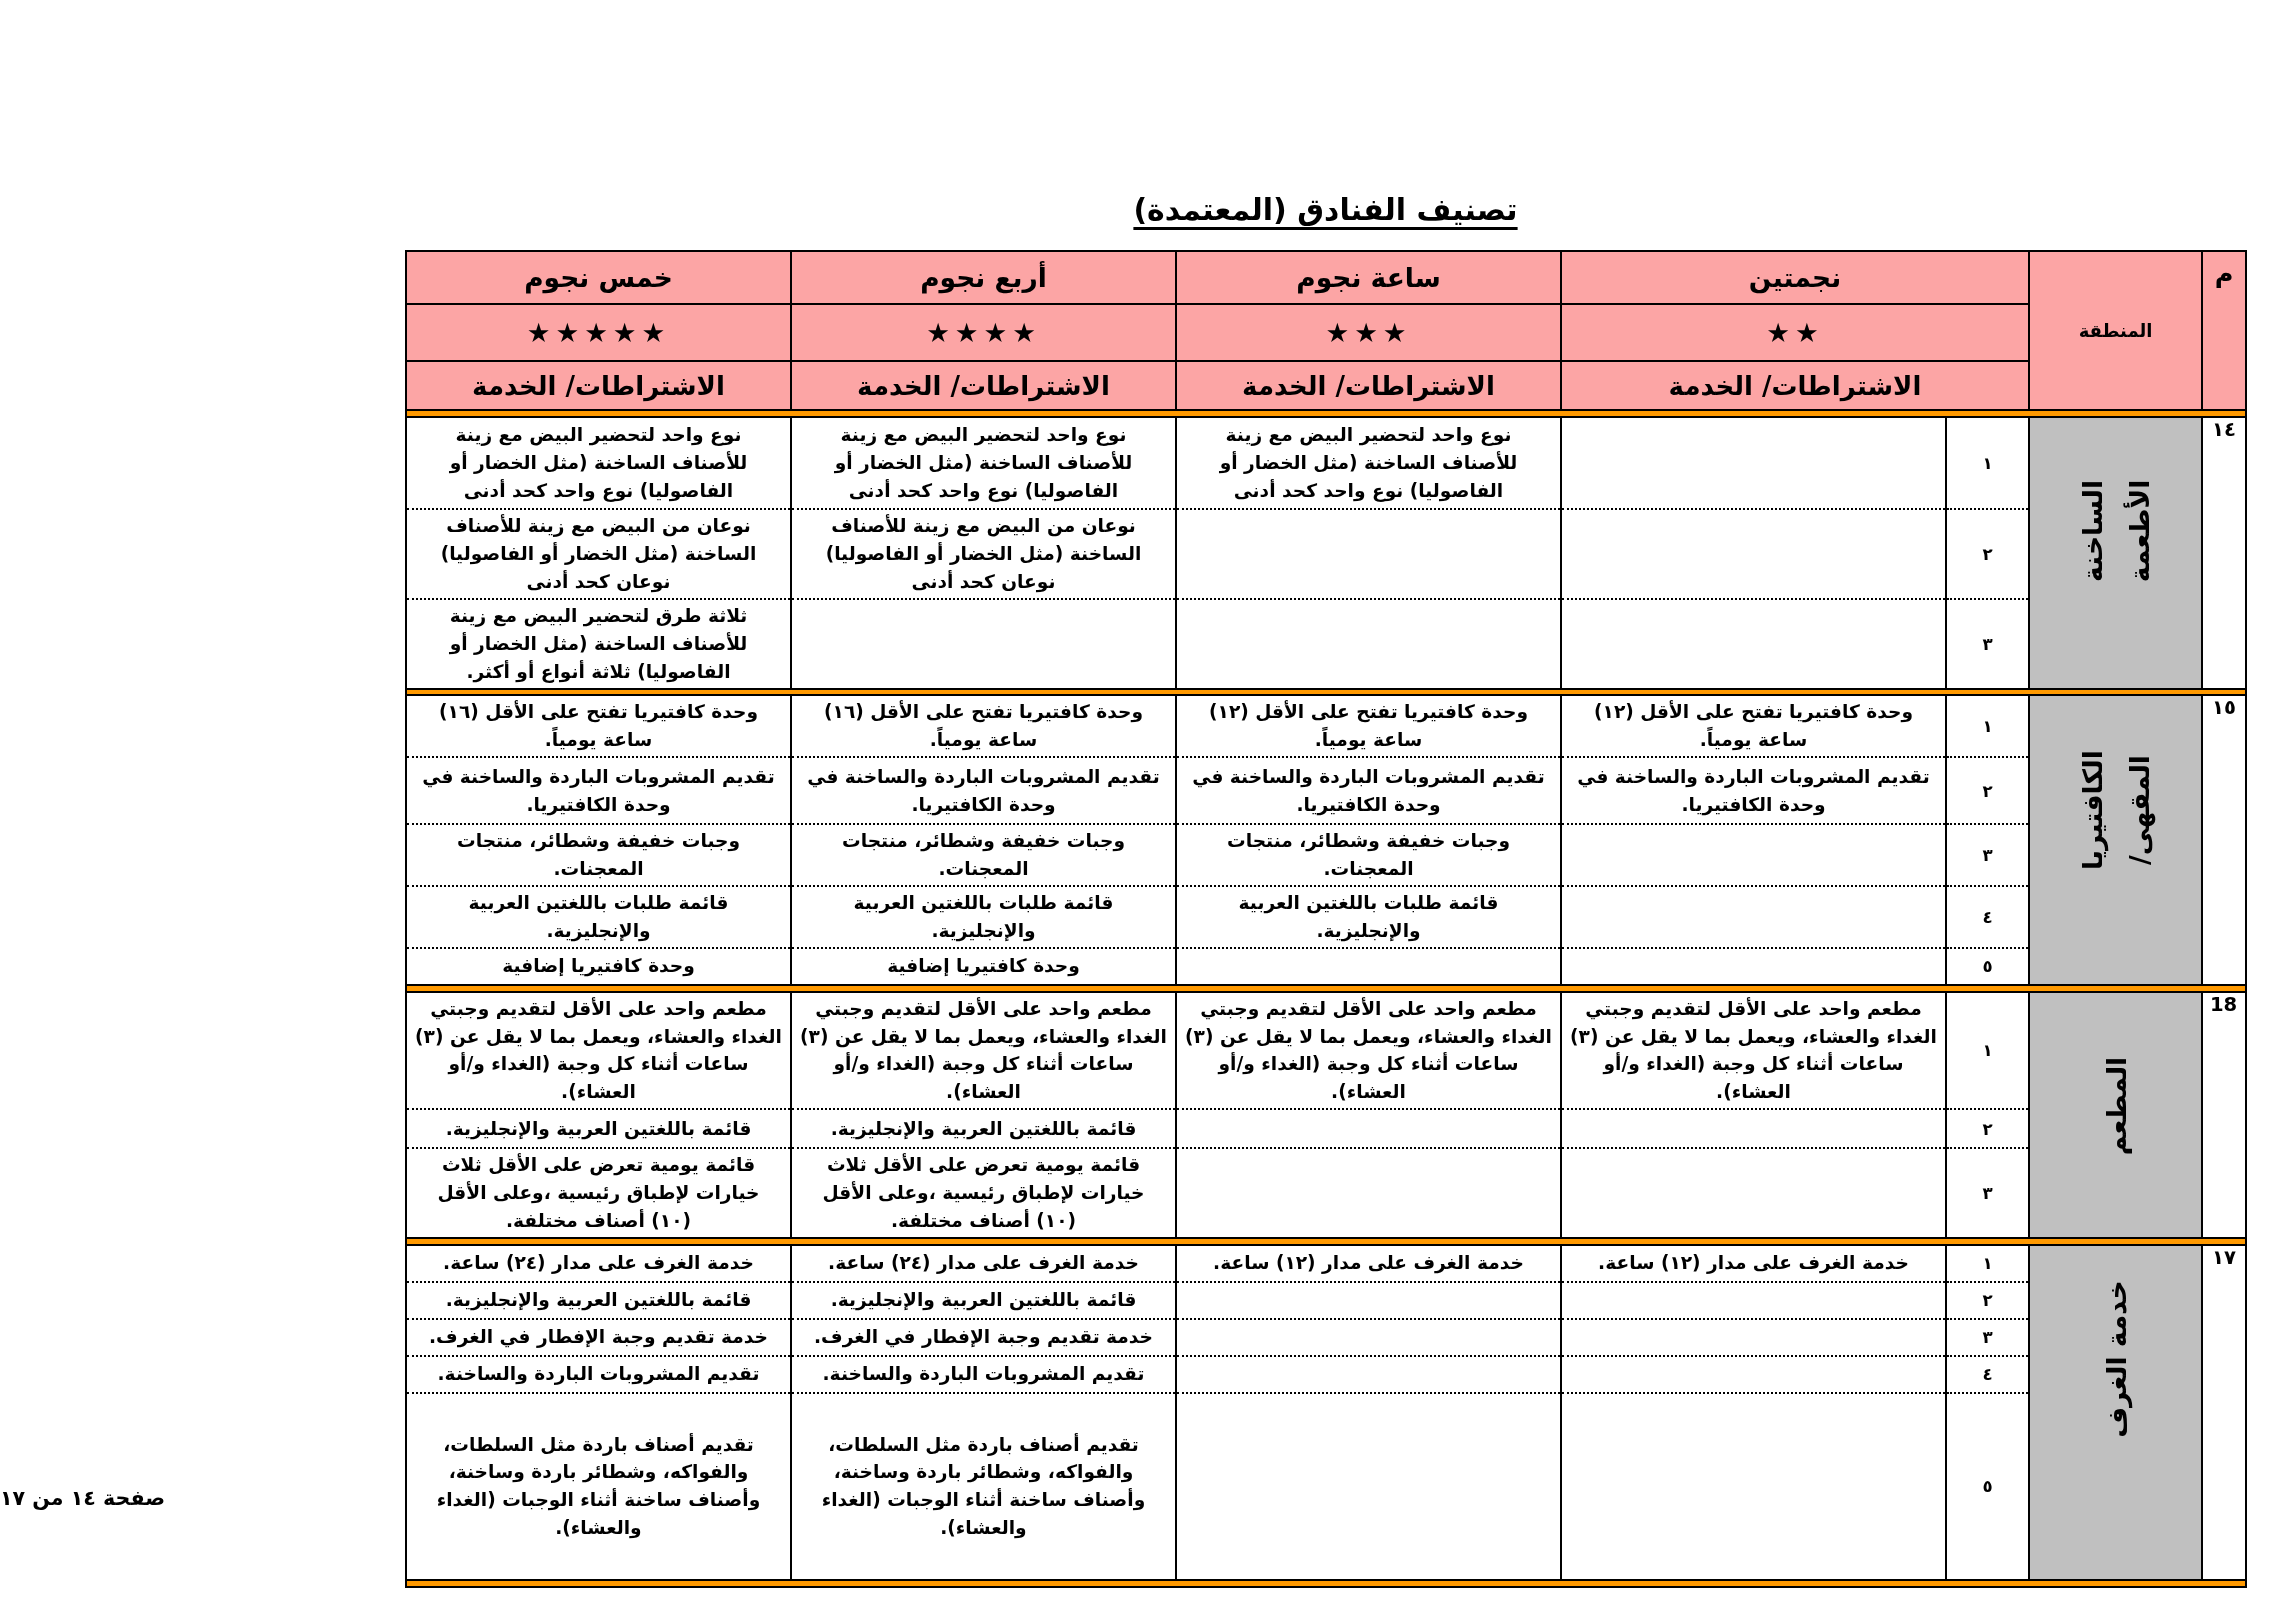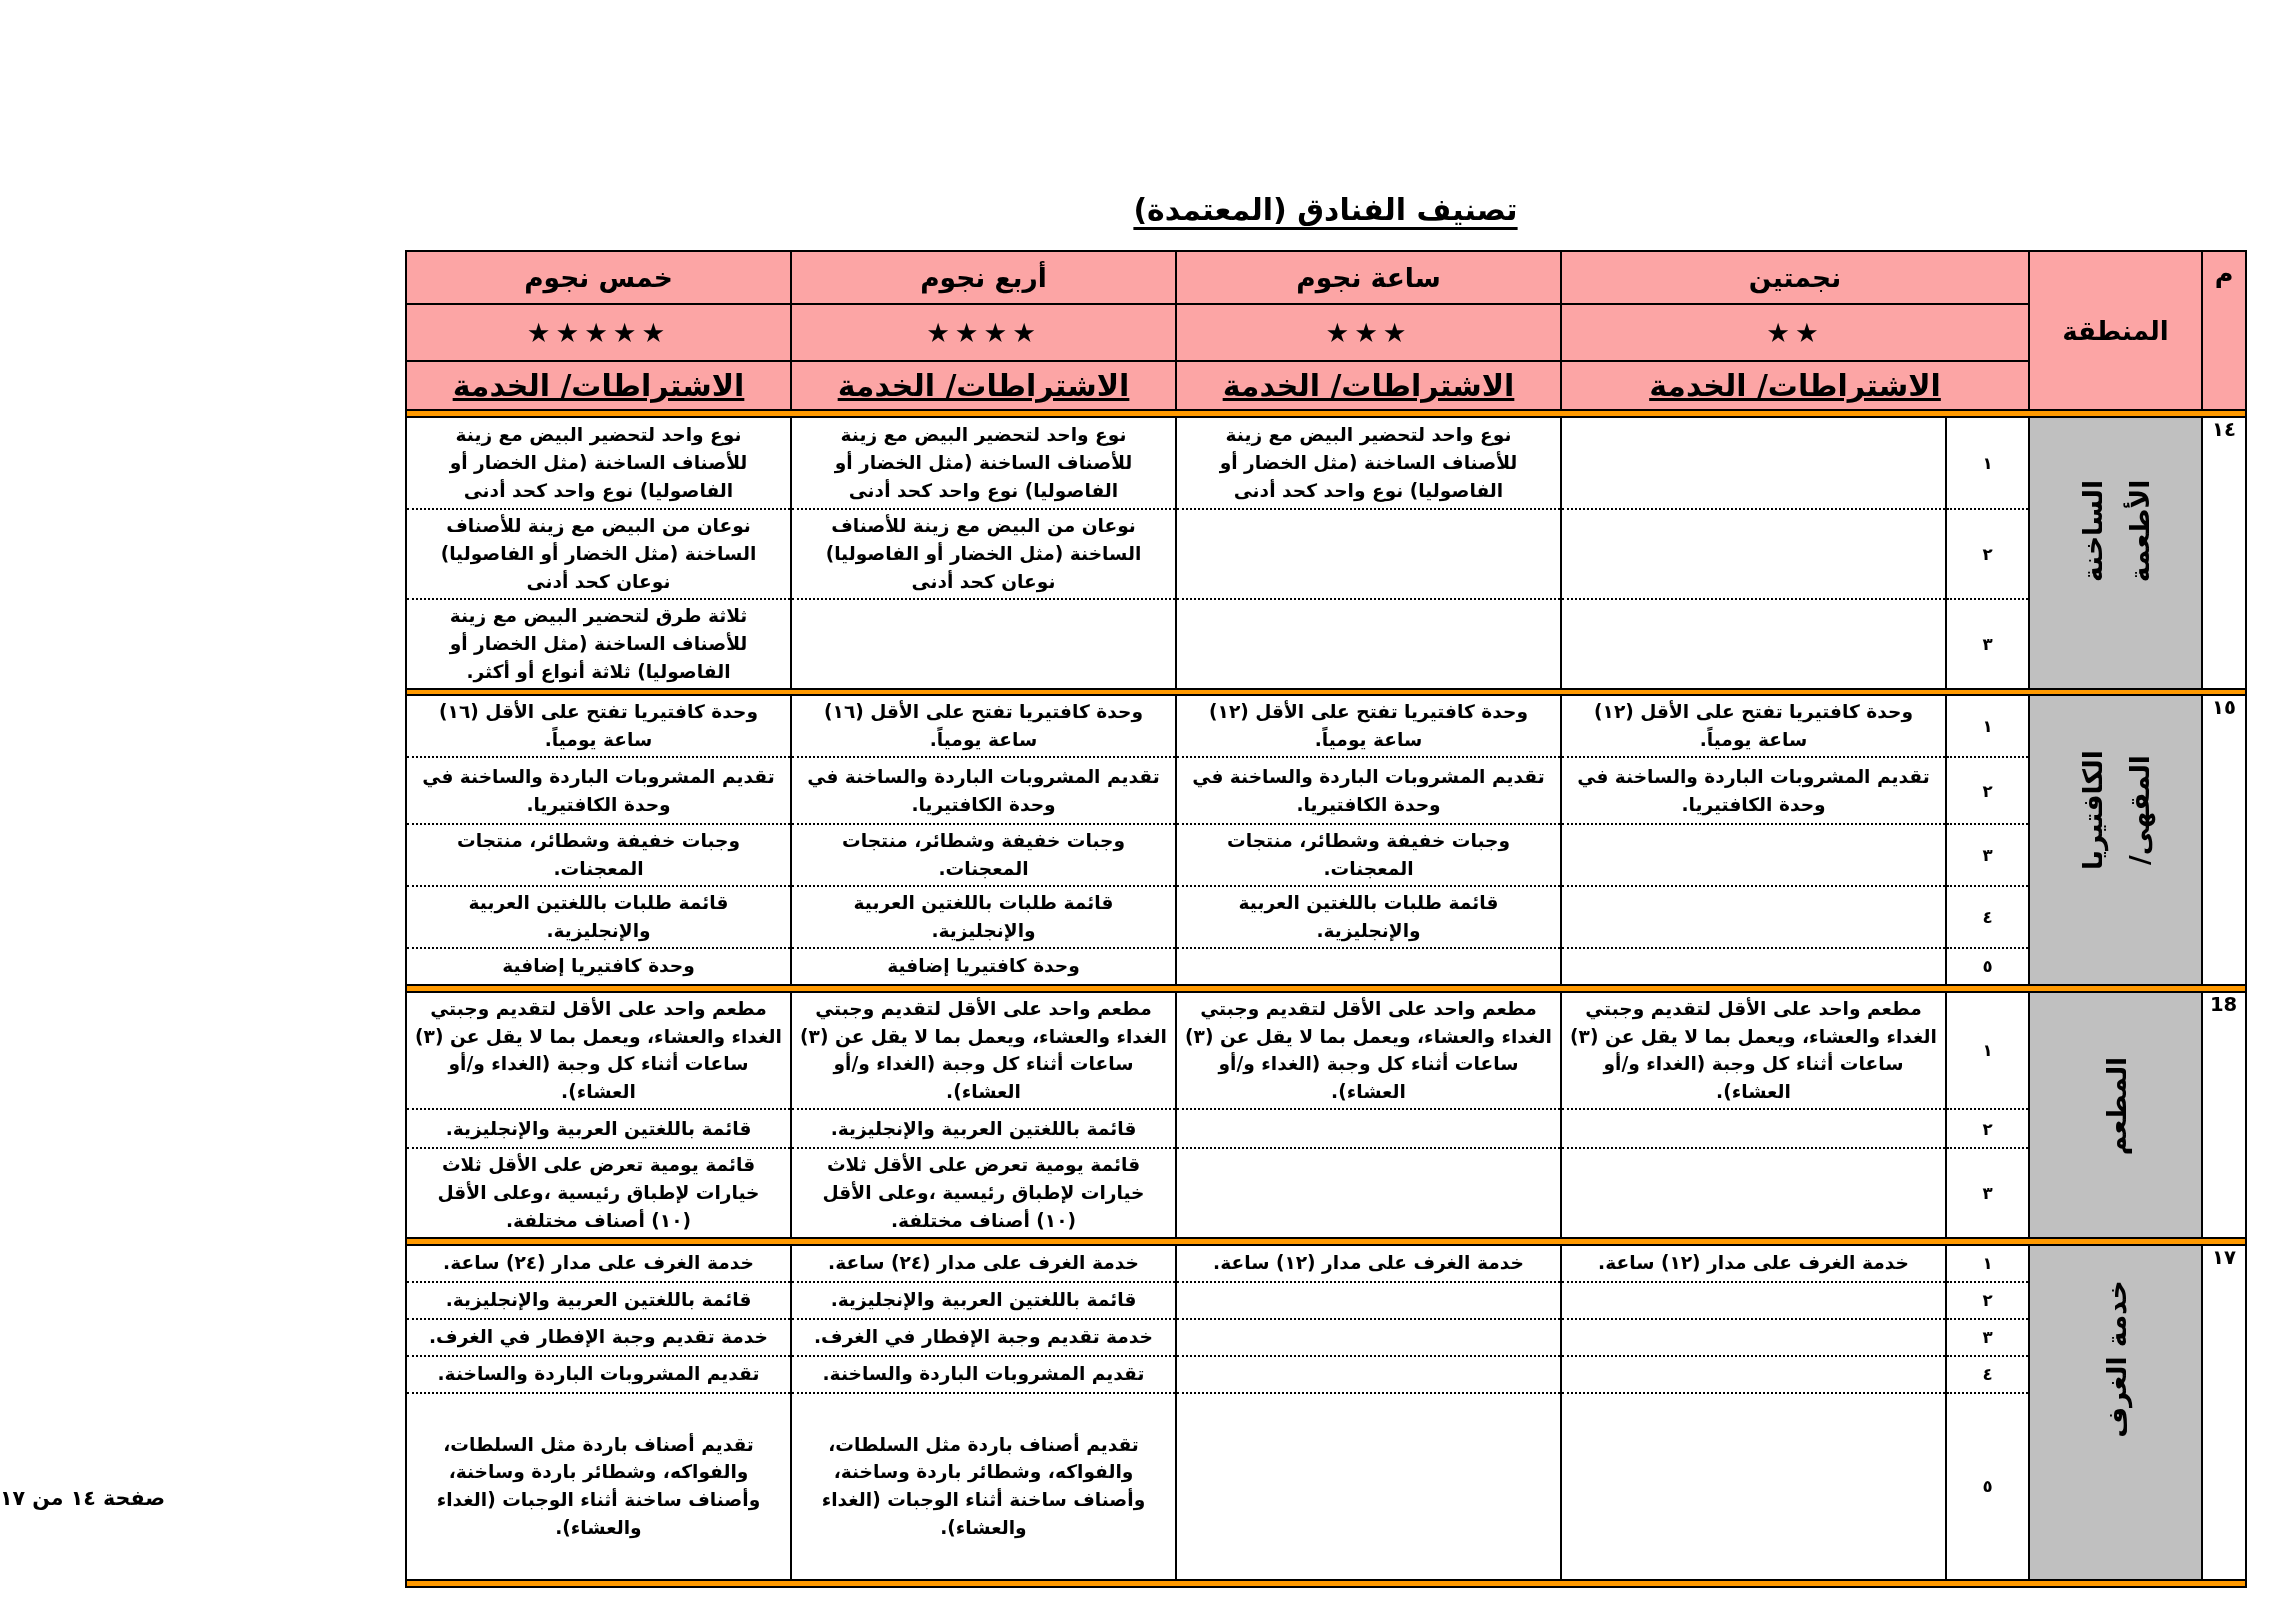--- a/index.html
+++ b/index.html
@@ -19,23 +19,23 @@
     border:2.9px solid #000;
   }
   col.c-m    { width:44px; }
   col.c-area { width:173px; }
   col.c-num  { width:83px; }
   col.c-star { width:385px; }
   th, td { border:2px solid #000; padding:2px 7.8px; }
   thead th { background:#fca5a5; text-align:center; vertical-align:middle; }
   th.name-h  { font-size:26.5px; height:47px; }
   th.stars-h { font-size:26.5px; height:51px; letter-spacing:4.9px; }
-  th.sub-h   { font-size:30px; height:43px;text-decoration:underline; }
+  th.sub-h   { font-size:26px; height:43px; }
   th.m-h     { font-size:25.5px; vertical-align:top; padding-top:5.9px; }
-  th.area-h  { font-size:26px; }
+  th.area-h  { font-size:18px; }
   tr.sep td {
     background:#FF9900; height:4.9px; padding:0;
     border-top:2.9px solid #000; border-bottom:2px solid #000;
   }
   td.req-cell {
     font-size:18.6px; line-height:1.5; text-align:center; vertical-align:middle;
     border-top:2px dotted #000; border-bottom:2px dotted #000;
   }
   td.num-cell {
     font-size:16.7px; text-align:center; vertical-align:middle;

